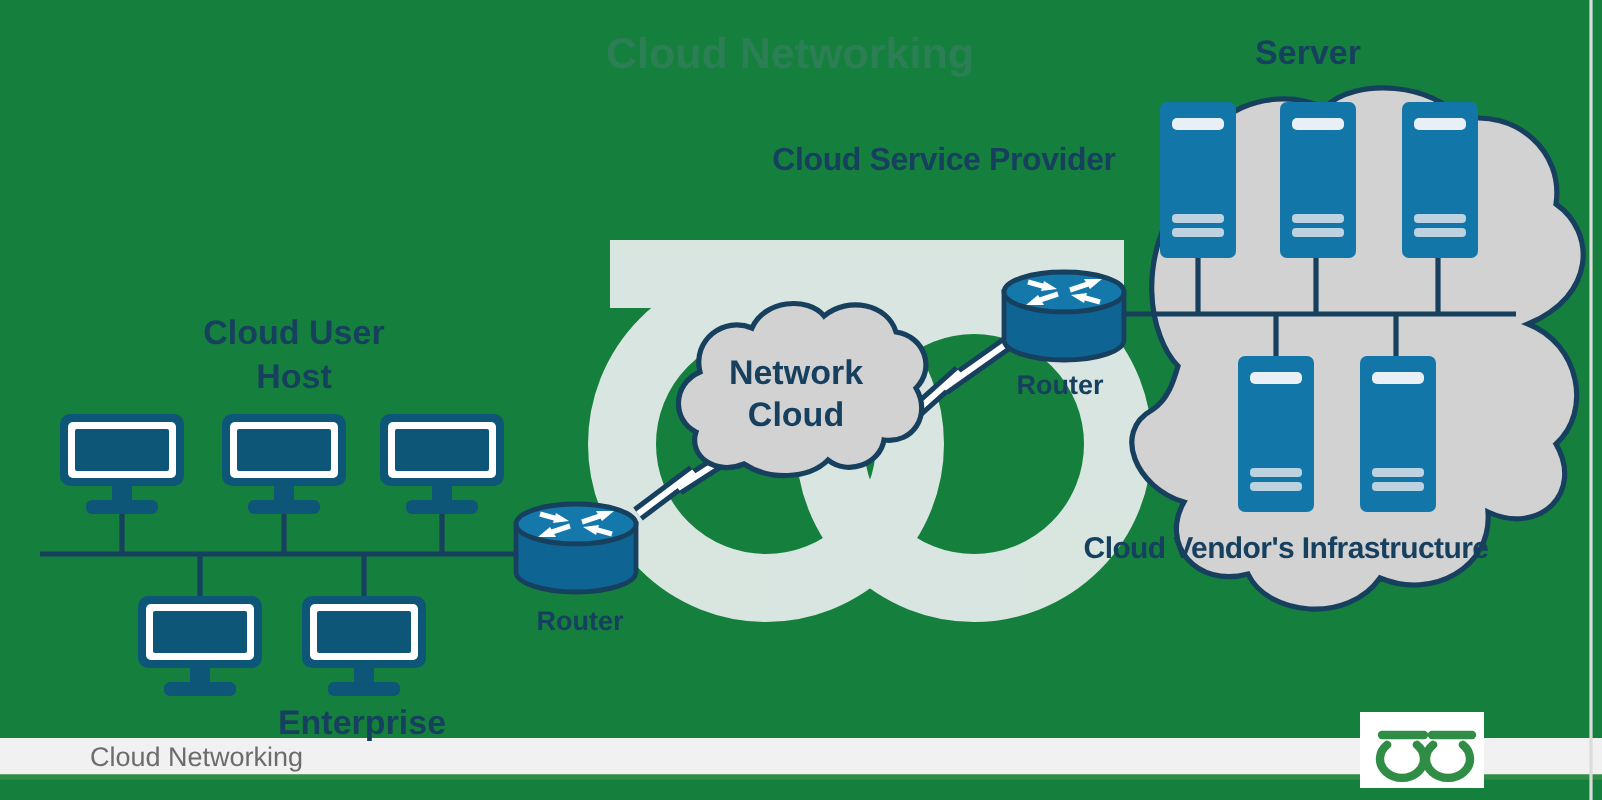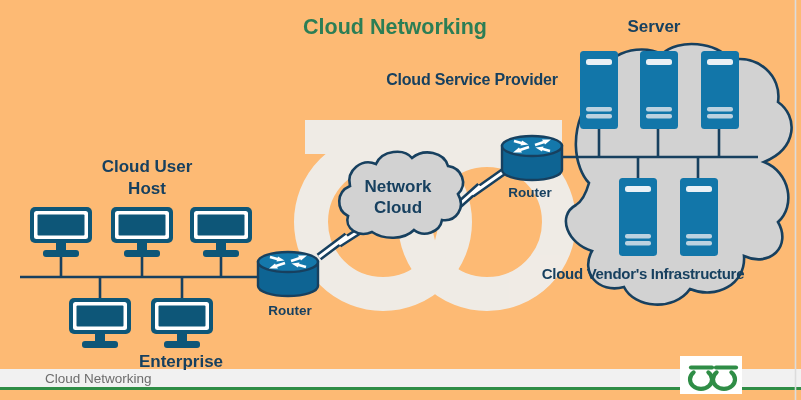--- a/index.html
+++ b/index.html
@@ -2,21 +2,21 @@
 <html style="--title-green: #2c7e55; --navy: #17405f; --device-blue: #1276a9; --device-blue-dark: #0e6493; --device-blue-top: #1478ab; --monitor-blue: #0d5678; --cloud-gray: #d2d2d2; --stripe-light: #e9f0f5; --stripe-muted: #bcd2e0; --line-green: #2f8d46; --footer-band: #f1f1f1; --footer-gray: #6c6c6c; --watermark: #eef1f2; --border-gray: #dcdcdc;"><head>
 <meta charset="utf-8">
 <style>
   :root{
     --title-green:#2c7e55; --navy:#17405f; --device-blue:#1276a9; --device-blue-dark:#0e6493;
     --device-blue-top:#1478ab; --monitor-blue:#0d5678; --cloud-gray:#d2d2d2;
     --stripe-light:#e9f0f5; --stripe-muted:#bcd2e0; --line-green:#2f8d46;
     --footer-band:#f1f1f1; --footer-gray:#6c6c6c; --watermark:#eef1f2; --border-gray:#dcdcdc;
   }
   html,body{margin:0;padding:0;background:#ffffff;}
-  .stage{width:801px;height:400px;position:relative;overflow:hidden;background:#fdba74;
+  .stage{width:801px;height:400px;position:relative;overflow:hidden;background:#15803d;
          font-family:"Liberation Sans",sans-serif;}
   svg{display:block;}
   svg text{font-family:"Liberation Sans",sans-serif;}
   .title-text{fill:var(--title-green);font-size:21.5px;font-weight:700;}
   .lbl{fill:var(--navy);font-weight:700;}
   .fs17{font-size:17px;} .fs16{font-size:16px;letter-spacing:-0.2px;}
   .fs15{font-size:15px;letter-spacing:-0.3px;}
   .lbl-router{fill:var(--navy);font-size:13.5px;font-weight:600;}
   .line{stroke:var(--navy);stroke-width:2.6;fill:none;}
   .cloud{fill:var(--cloud-gray);stroke:var(--navy);stroke-width:2.6;}

